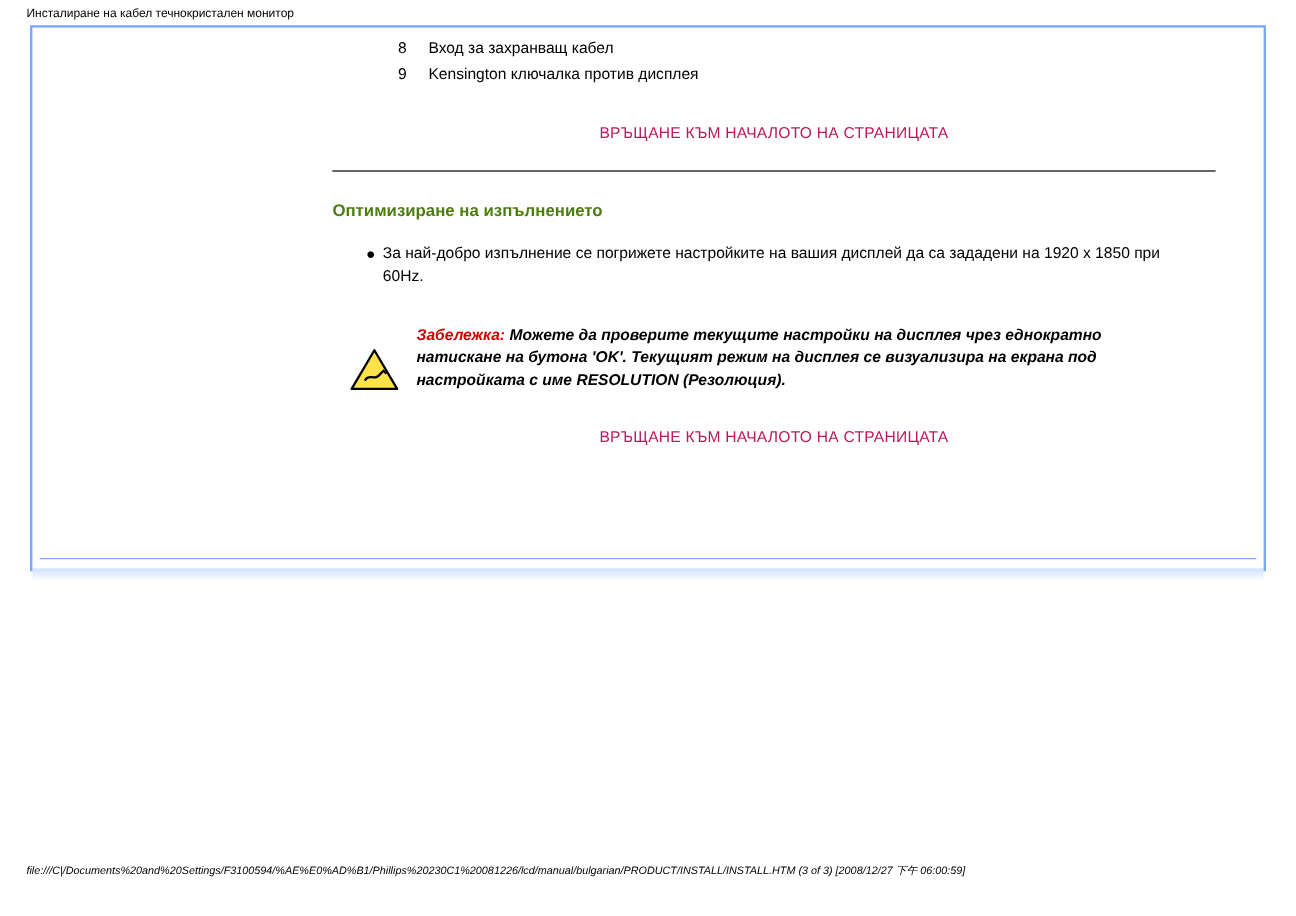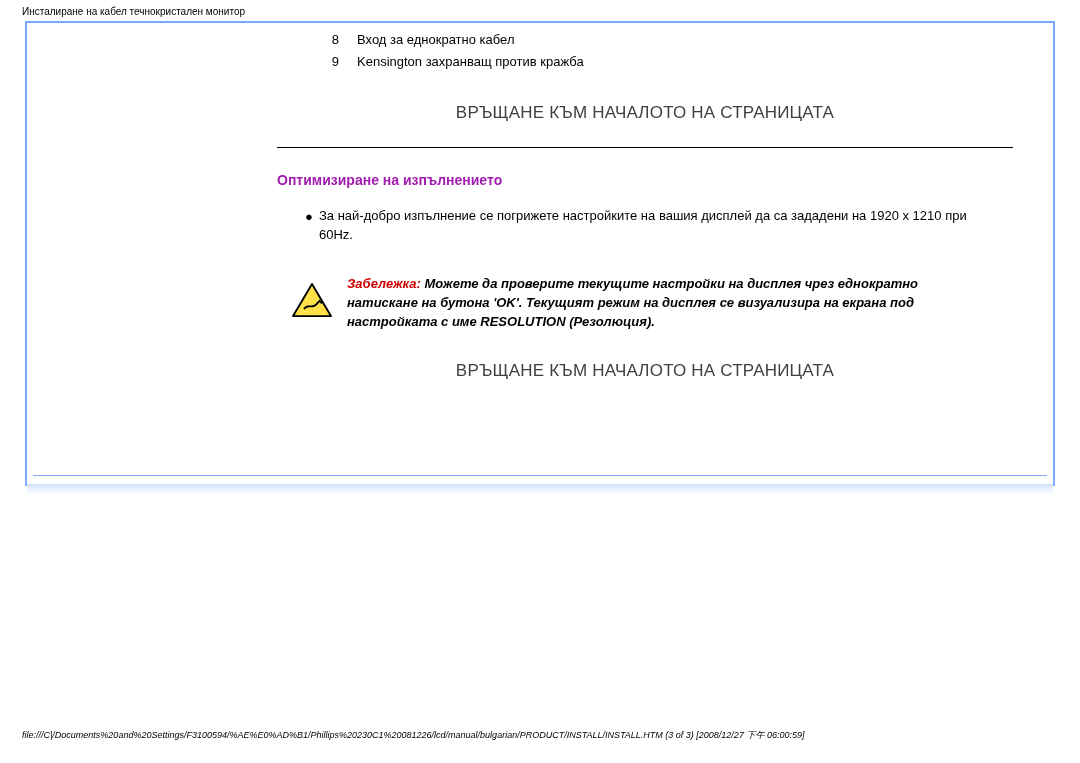--- a/index.html
+++ b/index.html
@@ -53,32 +53,32 @@
     padding-right: 18px;
   }
   .num-row .txt{
     flex:1;
   }
   .back-top{
     text-align:center;
     margin: 30px 0 24px 0;
   }
   .back-top a{
-    color: #404040;
+    color: #be185d;
     text-decoration:none;
-    font-size: 17px;
+    font-size: 13px;
     letter-spacing: 0.2px;
   }
   .hr{
     border:0;
     border-top:1px solid #000;
     margin: 0 0 24px 0;
   }
   .section-title{
-    color: #a21caf;
+    color: #4d7c0f;
     font-weight: bold;
     font-size: 14px;
     margin: 10px 0 18px 0;
   }
   .bullet-block{
     margin: 0 0 30px 28px;
   }
   .bullet-row{
     display:flex;
     line-height: 19px;
@@ -87,21 +87,21 @@
     width: 14px;
     padding-top:1px;
     color:#000;
   }
   .bullet-row .btxt{
     flex:1;
     padding-right: 20px;
   }
   .note-row{
     display:flex;
-    align-items:flex-start;
+    align-items:flex-end;
     margin: 6px 0 15px 14px;
   }
   .warn-icon{
     width: 42px;
     height: 36px;
     flex: 0 0 42px;
     margin-right: 14px;
     margin-top: 8px;
   }
   .note-text{
@@ -130,40 +130,40 @@
 
 <div class="page-title">Инсталиране на кабел течнокристален монитор</div>
 
 <div class="outer">
   <div class="content-wrap">
     <div class="content">
 
       <div class="num-list">
         <div class="num-row">
           <div class="idx">8</div>
-          <div class="txt">Вход за еднократно кабел</div>
+          <div class="txt">Вход за захранващ кабел</div>
         </div>
         <div class="num-row">
           <div class="idx">9</div>
-          <div class="txt">Kensington захранващ против кражба</div>
+          <div class="txt">Kensington ключалка против дисплея</div>
         </div>
       </div>
 
       <div class="back-top">
         <a href="#">ВРЪЩАНЕ КЪМ НАЧАЛОТО НА СТРАНИЦАТА</a>
       </div>
 
       <hr class="hr">
 
       <div class="section-title">Оптимизиране на изпълнението</div>
 
       <div class="bullet-block">
         <div class="bullet-row">
           <div class="dot">●</div>
-          <div class="btxt">За най-добро изпълнение се погрижете настройките на вашия дисплей да са зададени на 1920 x 1210 при 60Hz.</div>
+          <div class="btxt">За най-добро изпълнение се погрижете настройките на вашия дисплей да са зададени на 1920 x 1850 при 60Hz.</div>
         </div>
       </div>
 
       <div class="note-row">
         <div class="warn-icon">
           <svg viewBox="0 0 44 38" width="42" height="36">
             <polygon points="22,2 42,36 2,36" fill="#ffe24a" stroke="#000" stroke-width="2" stroke-linejoin="round"></polygon>
             <path d="M14 28 C18 22, 22 30, 28 22 L30 20 L32 22" fill="none" stroke="#000" stroke-width="2" stroke-linecap="round"></path>
           </svg>
         </div>

